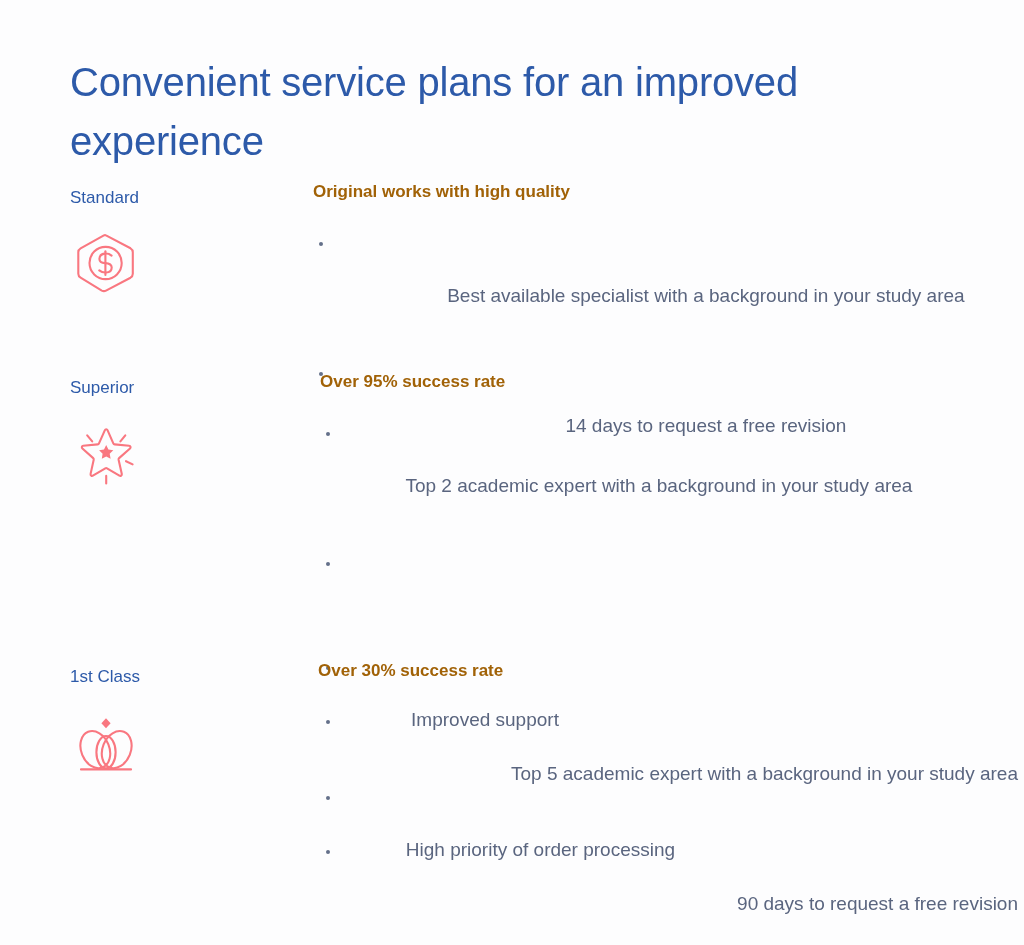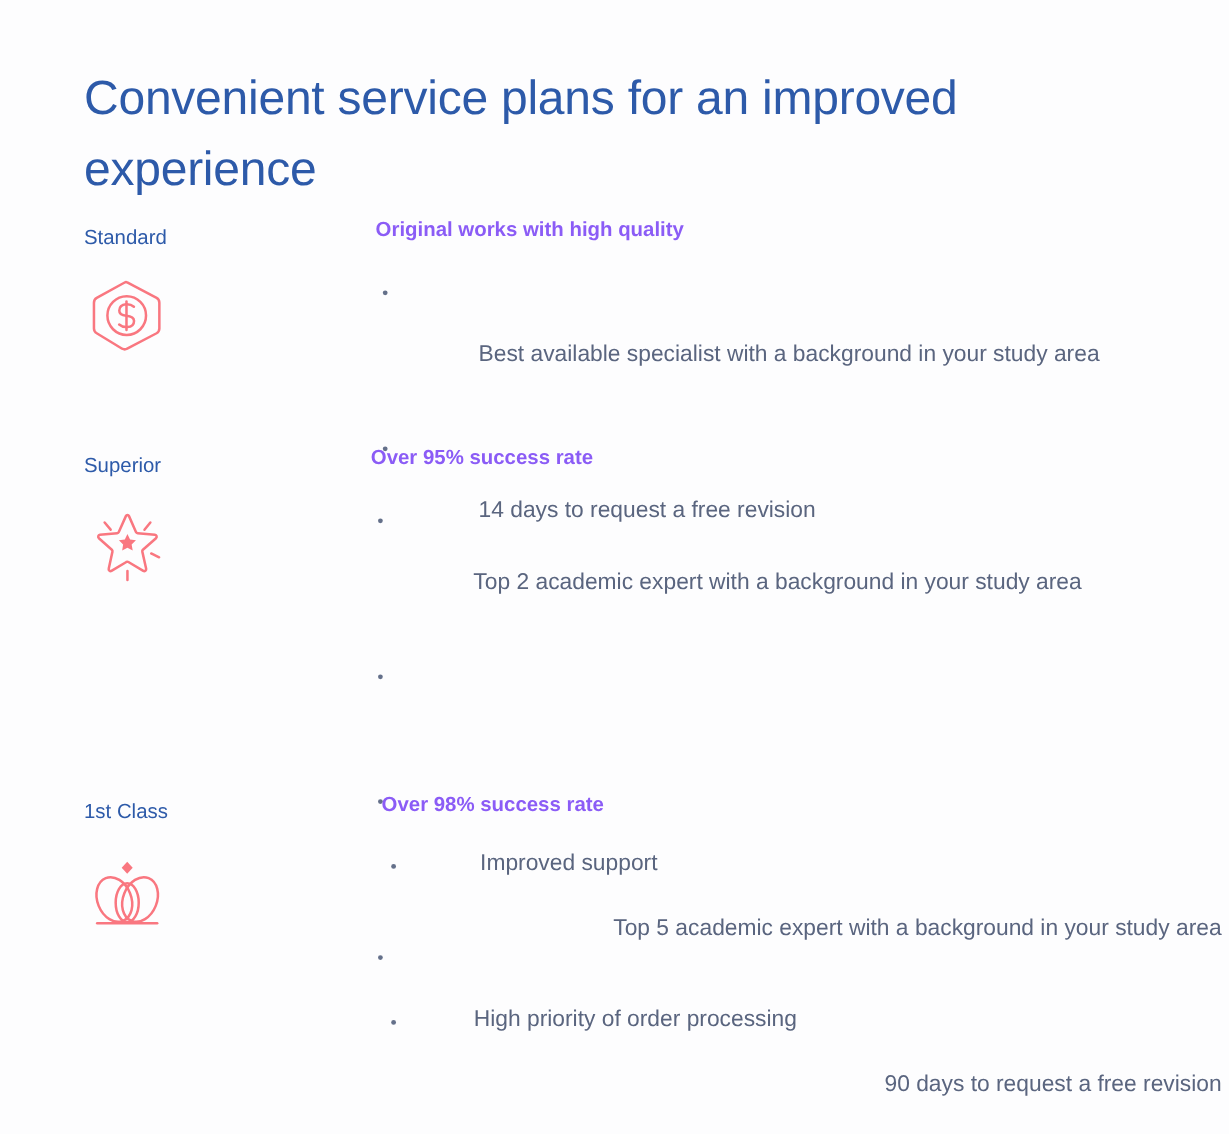--- a/index.html
+++ b/index.html
@@ -68,38 +68,38 @@
     display: block;
   }
   .plan-3 .plan-icon { margin-top: 18px; }
 
   .plan-right {
     position: absolute;
     top: 0;
     width: 700px;
   }
   .plan-1 .plan-right { left: 313px; }
-  .plan-2 .plan-right { left: 309px; }
+  .plan-2 .plan-right { left: 320px; }
   .plan-3 .plan-right { left: 318px; }
 
   .plan-headline {
     font-size: 17px;
     line-height: 24px;
     font-weight: 700;
-    color: #8b5cf6;
+    color: #a16207;
     margin: 0 0 10px 0;
     white-space: nowrap;
   }
 
   .feature-list {
     list-style: none;
     margin: 0;
     padding: 0;
   }
-  .plan-1 .feature-list { margin-top: 27px; }
+  .plan-1 .feature-list { margin-top: 27px; text-align: center; }
   .plan-2 .feature-list { margin-top: 27px; }
   .plan-3 .feature-list { margin-top: 26px; text-align: right; }
 
   .feature-item {
     position: relative;
     padding-left: 33px;
     font-size: 19px;
     line-height: 26px;
     color: #5a657f;
     margin-bottom: 26px;
@@ -201,21 +201,21 @@
       <div class="plan-name">1st Class</div>
       <svg class="plan-icon" viewBox="0 0 72 66">
         <path class="icon-fill" d="M36 5.2 L40.6 10.2 L36 15.2 L31.4 10.2 Z"></path>
         <ellipse class="icon-stroke" cx="25.3" cy="36.6" rx="14.1" ry="19.2" transform="rotate(-22 25.3 36.6)"></ellipse>
         <ellipse class="icon-stroke" cx="46.7" cy="36.6" rx="14.1" ry="19.2" transform="rotate(22 46.7 36.6)"></ellipse>
         <ellipse class="icon-stroke" cx="36" cy="39.2" rx="9.6" ry="16.2"></ellipse>
         <line class="icon-stroke" x1="11" y1="56.4" x2="61" y2="56.4" stroke-width="3"></line>
       </svg>
     </div>
     <div class="plan-right">
-      <div class="plan-headline">Over 98% success rate</div>
+      <div class="plan-headline">Over 30% success rate</div>
       <ul class="feature-list">
         <li class="feature-item">
           <span class="feature-bullet"></span>
           <span>Top 5 academic expert with a background in your study area</span>
         </li>
         <li class="feature-item">
           <span class="feature-bullet"></span>
           <span>90 days to request a free revision</span>
         </li>
 

